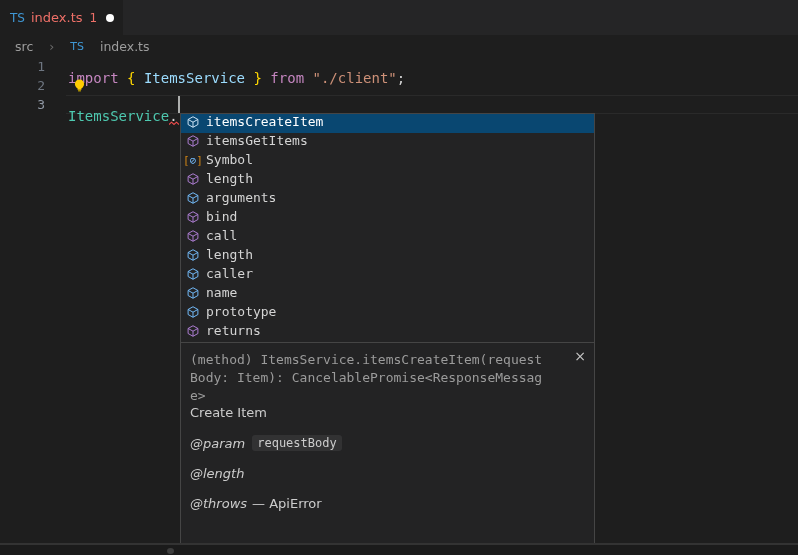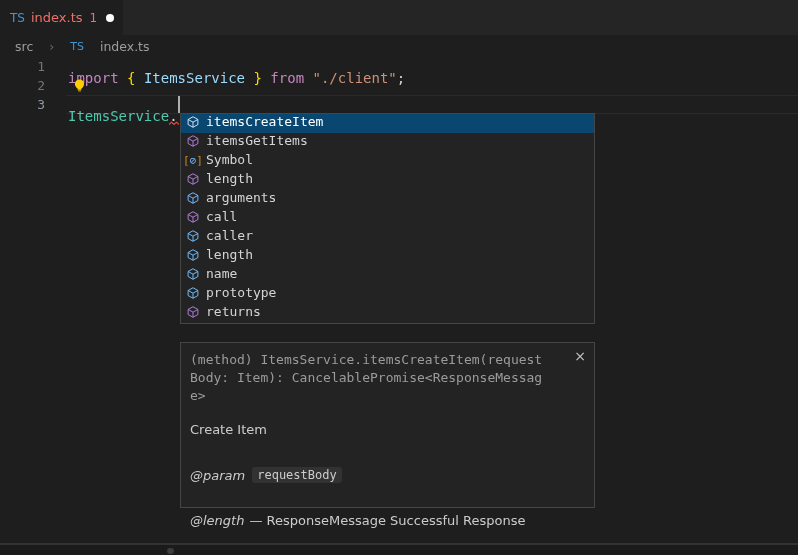--- a/index.html
+++ b/index.html
@@ -38,27 +38,27 @@
                 border:1px solid var(--border);box-sizing:border-box;}
   .s-row{height:19px;display:flex;gap:5px;padding:0 4px;cursor:pointer;
          font-family:"DejaVu Sans Mono","Liberation Mono",monospace;font-size:13px;color:#d4d4d4;}
   .s-row.selected{background:var(--selection_bg);color:#ffffff;}
   .s-icon{width:16px;height:16px;flex:none;display:flex;align-items:center;justify-content:center;}
   .k-method .cube{color:var(--method_purple);} .k-field .cube{color:var(--field_blue);}
   .selected .cube{color:#d2e9fb !important;}
   .sym-misc{font-family:"DejaVu Sans Mono",monospace;font-size:11px;line-height:11px;}
   .sym-misc .br{color:#d18616;} .sym-misc .inner{color:var(--field_blue);}
   
-  .suggest-docs{position:absolute;left:180px;top:342px;width:415px;height:166px;background:var(--widget_bg);
+  .suggest-docs{position:absolute;left:180px;top:342px;width:415px;height:213px;background:var(--widget_bg);
                 border:1px solid var(--border);box-sizing:border-box;padding:8px 9px;color:var(--docs_fg);}
   .sig{width:357px;font-family:"DejaVu Sans Mono","Liberation Mono",monospace;font-size:13px;line-height:18px;
        color:var(--sig_fg);white-space:pre-wrap;word-break:break-all;}
   .close{position:absolute;top:6px;right:8px;color:#c5c5c5;font-size:14px;line-height:14px;cursor:pointer;}
-  .desc{margin-top:17px;font-size:13px;}
-  .tag-row{margin-top:30px;font-size:13px;display:flex;align-items:center;}
+  .desc{margin-top:0;font-size:13px;}
+  .tag-row{margin-top:15px;font-size:13px;display:flex;align-items:center;}
   .tag{font-style:italic;}
   .tag-text{margin-left:5px;}
   .code-badge{margin-left:7px;font-family:"DejaVu Sans Mono",monospace;font-size:12px;
               background:var(--badge_bg);color:#cccccc;padding:1px 5px;border-radius:3px;}
   
   .b-div{position:absolute;left:0;right:0;top:543px;height:2px;background:#333333;}
   .b-strip{position:absolute;left:0;right:0;top:545px;bottom:0;background:#1b1b1b;}
   .b-dot{position:absolute;left:167px;top:3px;width:7px;height:6px;border-radius:50%;background:#3e3e3e;}
 </style>
 </head>
@@ -145,37 +145,45 @@
           </svg>
         </span>
         <span>arguments</span>
       </div>
       <div class="s-row k-method">
         <span class="s-icon">
           <svg class="cube" width="14" height="14" viewBox="0 0 16 16" style="">
             <path fill="none" stroke="currentColor" stroke-width="1.1" d="M8 2 L13.6 5.1 V10.9 L8 14 L2.4 10.9 V5.1 Z M2.4 5.1 L8 8.2 L13.6 5.1 M8 8.2 V14"></path>
           </svg>
         </span>
+        <span>bind</span>
+      </div>
+      <div class="s-row k-method">
+        <span class="s-icon">
+          <svg class="cube" width="14" height="14" viewBox="0 0 16 16" style="">
+            <path fill="none" stroke="currentColor" stroke-width="1.1" d="M8 2 L13.6 5.1 V10.9 L8 14 L2.4 10.9 V5.1 Z M2.4 5.1 L8 8.2 L13.6 5.1 M8 8.2 V14"></path>
+          </svg>
+        </span>
         <span>call</span>
       </div>
       <div class="s-row k-field">
         <span class="s-icon">
           <svg class="cube" width="14" height="14" viewBox="0 0 16 16" style="">
             <path fill="none" stroke="currentColor" stroke-width="1.1" d="M8 2 L13.6 5.1 V10.9 L8 14 L2.4 10.9 V5.1 Z M2.4 5.1 L8 8.2 L13.6 5.1 M8 8.2 V14"></path>
           </svg>
         </span>
+        <span>length</span>
+      </div>
+      <div class="s-row k-field">
+        <span class="s-icon">
+          <svg class="cube" width="14" height="14" viewBox="0 0 16 16" style="">
+            <path fill="none" stroke="currentColor" stroke-width="1.1" d="M8 2 L13.6 5.1 V10.9 L8 14 L2.4 10.9 V5.1 Z M2.4 5.1 L8 8.2 L13.6 5.1 M8 8.2 V14"></path>
+          </svg>
+        </span>
         <span>caller</span>
-      </div>
-      <div class="s-row k-field">
-        <span class="s-icon">
-          <svg class="cube" width="14" height="14" viewBox="0 0 16 16" style="">
-            <path fill="none" stroke="currentColor" stroke-width="1.1" d="M8 2 L13.6 5.1 V10.9 L8 14 L2.4 10.9 V5.1 Z M2.4 5.1 L8 8.2 L13.6 5.1 M8 8.2 V14"></path>
-          </svg>
-        </span>
-        <span>length</span>
       </div>
       <div class="s-row k-field">
         <span class="s-icon">
           <svg class="cube" width="14" height="14" viewBox="0 0 16 16" style="">
             <path fill="none" stroke="currentColor" stroke-width="1.1" d="M8 2 L13.6 5.1 V10.9 L8 14 L2.4 10.9 V5.1 Z M2.4 5.1 L8 8.2 L13.6 5.1 M8 8.2 V14"></path>
           </svg>
         </span>
         <span>name</span>
       </div>
       <div class="s-row k-field">
@@ -200,21 +208,24 @@
     <div class="sig">(method) ItemsService.itemsCreateItem(requestBody: Item): CancelablePromise&lt;ResponseMessage&gt;</div>
     <div class="close">×</div>
     <div class="desc">Create Item</div>
     <div id="doc-tags">
         <div class="tag-row">
           <span class="tag">@param</span>
           <span class="code-badge">requestBody</span>
         </div>
         <div class="tag-row">
           <span class="tag">@length</span>
-          <span class="tag-text">— ResponseMessage Successful Response</span>
+        </div>
+        <div class="tag-row">
+          <span class="tag">@throws</span>
+          <span class="tag-text">— ApiError</span>
         </div>
       </div>
   </div>
 
   <div class="b-div"></div>
   <div class="b-strip">
     <div class="b-dot"></div>
   </div>
 
 </div>

